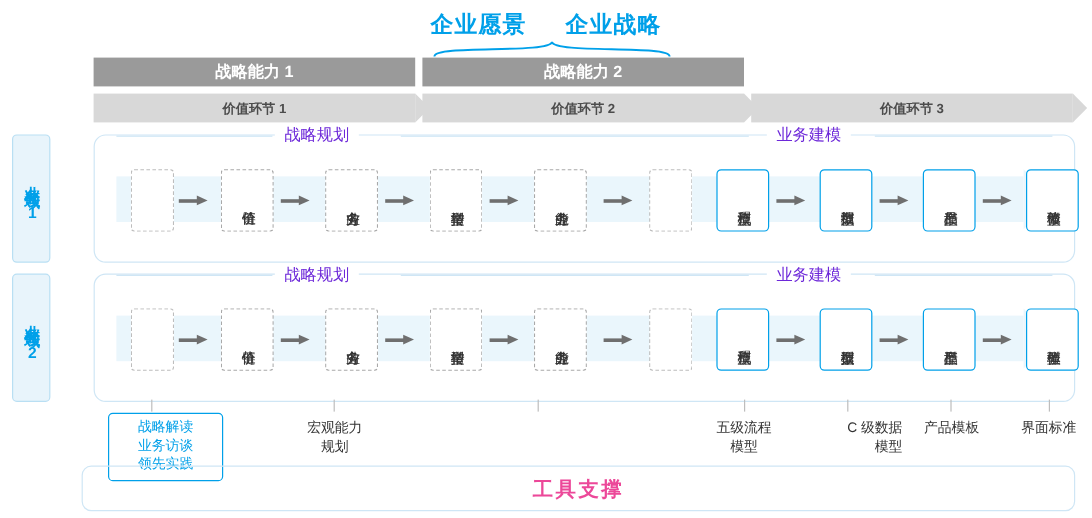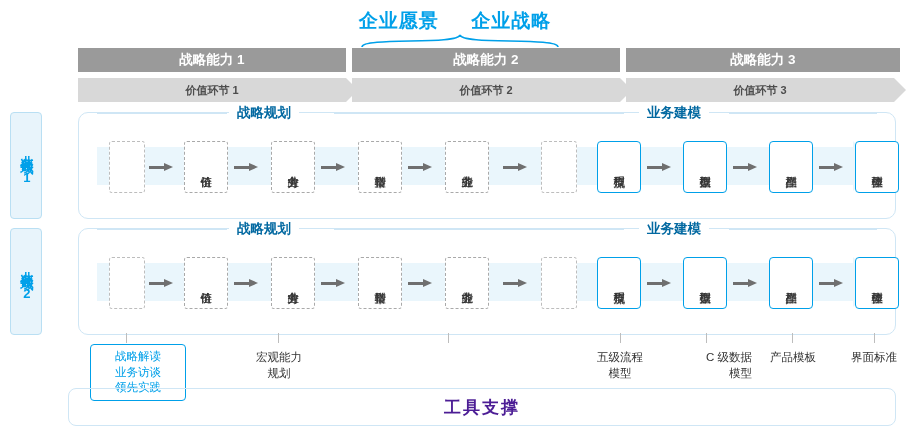--- a/index.html
+++ b/index.html
@@ -34,21 +34,21 @@
   .domain span{writing-mode:vertical-rl;text-orientation:upright;color:#00a0e9;font-size:13px;font-weight:bold;letter-spacing:2px;line-height:1.15;}
   .domain.d1{top:112px;height:105px;}
   .domain.d2{top:228px;height:105px;}
 
   
   .panel{position:absolute;left:78px;width:816px;border:1px solid #cfe6f5;border-radius:10px;background:#ffffff;}
   .panel.p1{top:112px;height:105px;}
   .panel.p2{top:228px;height:105px;}
 
   
-  .sec-title{position:absolute;top:-9px;background:#ffffff;padding:0 8px;font-size:13.5px;font-weight:bold;color:#0369a1;}
+  .sec-title{position:absolute;top:-9px;background:#ffffff;padding:0 8px;font-size:13.5px;font-weight:normal;color:#6d28d9;}
   .sec-title.s-left{left:150px;}
   .sec-title.s-right{left:560px;}
   .sec-line{position:absolute;top:0px;height:1px;background:#cfe6f5;}
 
   
   .bigarrow{position:absolute;top:34px;left:18px;width:756px;height:38px;background:#eaf6fc;}
   .bigarrow:after{content:"";position:absolute;right:-24px;top:-6px;width:0;height:0;border-top:25px solid transparent;border-bottom:25px solid transparent;border-left:24px solid #eaf6fc;}
 
   
   .node{position:absolute;top:28px;width:42px;height:50px;display:flex;align-items:center;justify-content:center;text-align:center;font-size:11.5px;line-height:1.12;color:#333;background:#ffffff;border-radius:3px;}
@@ -63,40 +63,39 @@
   .arrow:after{content:"";position:absolute;left:15px;top:0;width:0;height:0;border-top:4.5px solid transparent;border-bottom:4.5px solid transparent;border-left:9px solid #6f6f6f;}
 
   
   .tool{position:absolute;text-align:center;font-size:11.5px;line-height:1.35;color:#333;}
   .tool.hl{border:1px solid #00a0e9;border-radius:4px;color:#00a0e9;padding:4px 6px;background:#ffffff;}
 
   .tick{position:absolute;background:#bdbdbd;}
 
   
   .support{position:absolute;left:68px;top:388px;width:826px;height:36px;border:1px solid #cfe6f5;border-radius:8px;display:flex;align-items:center;justify-content:center;}
-  .support span{font-size:17px;font-weight:bold;color:#4c1d95;letter-spacing:2px;}
+  .support span{font-size:17px;font-weight:bold;color:#ec4899;letter-spacing:2px;}
 </style>
 </head>
 <body>
 
 <div id="root">
 
   <div class="top-titles">
     <span>企业愿景</span>
     <span>企业战略</span>
   </div>
 
   <svg class="top-brace" viewBox="0 0 200 14">
     <path d="M2 13 C2 3, 98 11, 100 1 C102 11, 198 3, 198 13" fill="none" stroke="#00a0e9" stroke-width="1.6"></path>
   </svg>
 
   <div class="cap-row">
     <div class="cap c1">战略能力 1</div>
     <div class="cap c2">战略能力 2</div>
-    <div class="cap c3">战略能力 3</div>
   </div>
 
   <div class="vl-row">
     <div class="vl vl1">
         <span class="txt">价值环节 1</span>
       </div>
     <div class="vl vl2">
         <span class="txt">价值环节 2</span>
       </div>
     <div class="vl vl3">

